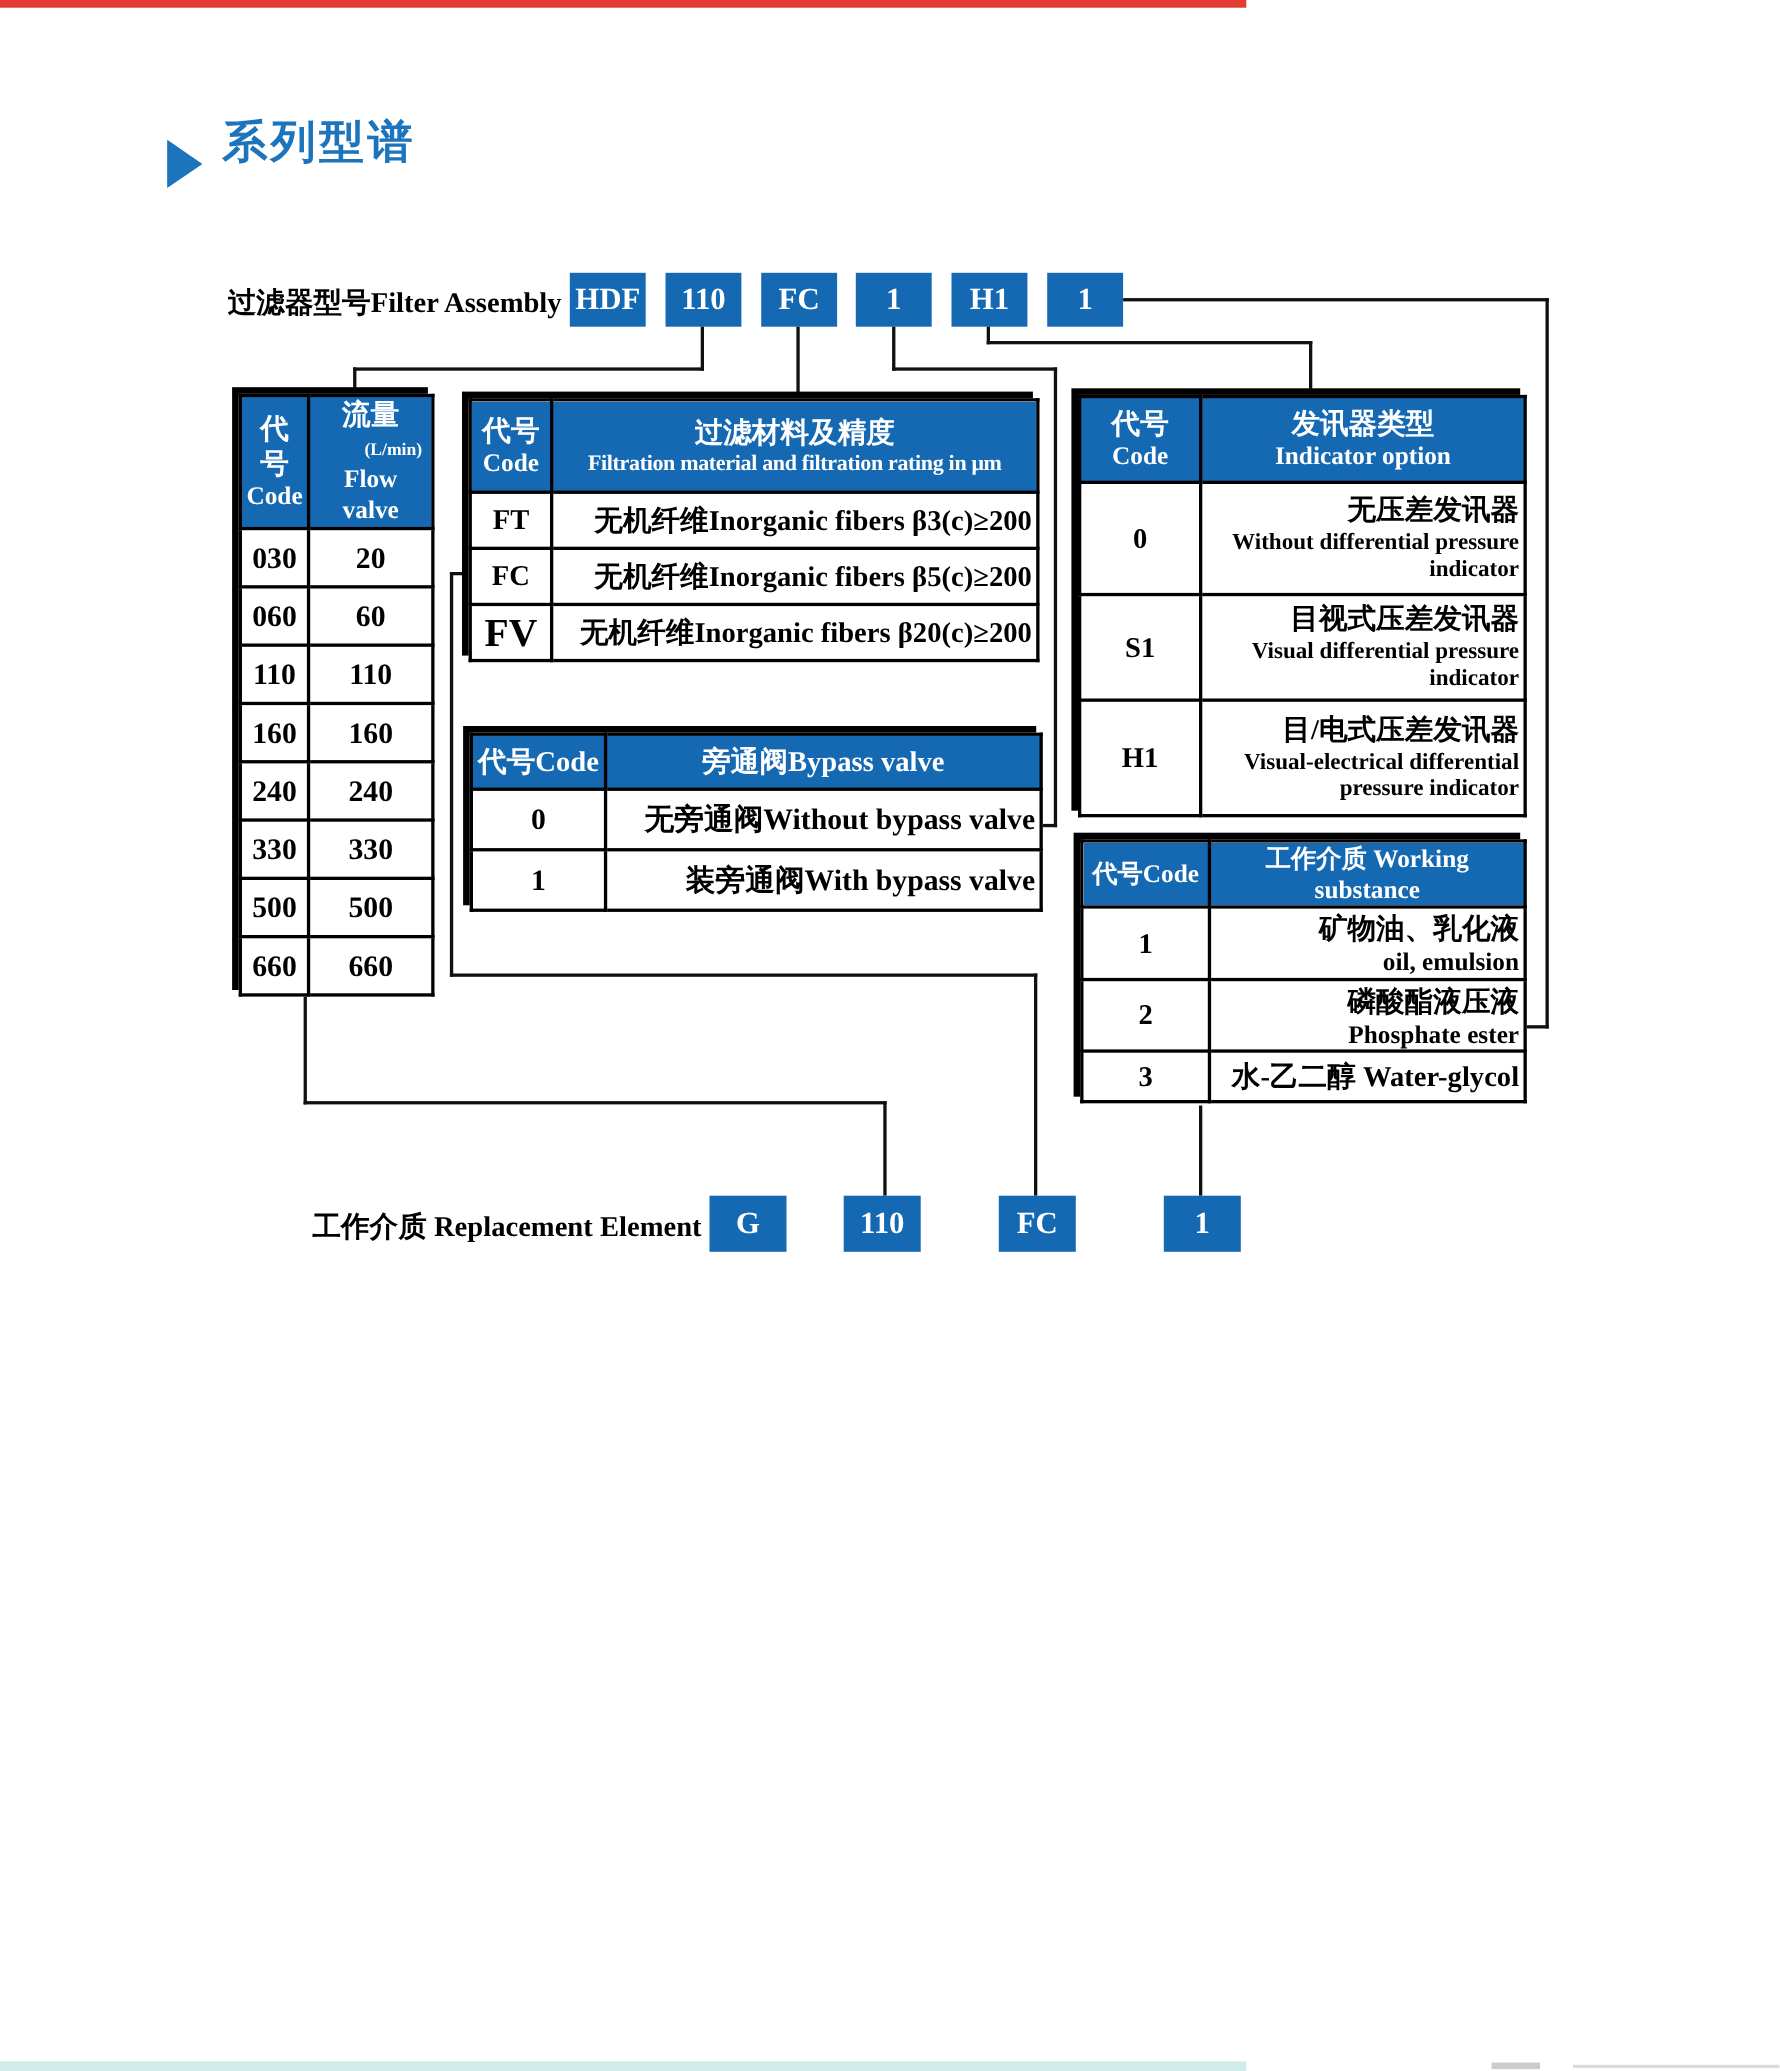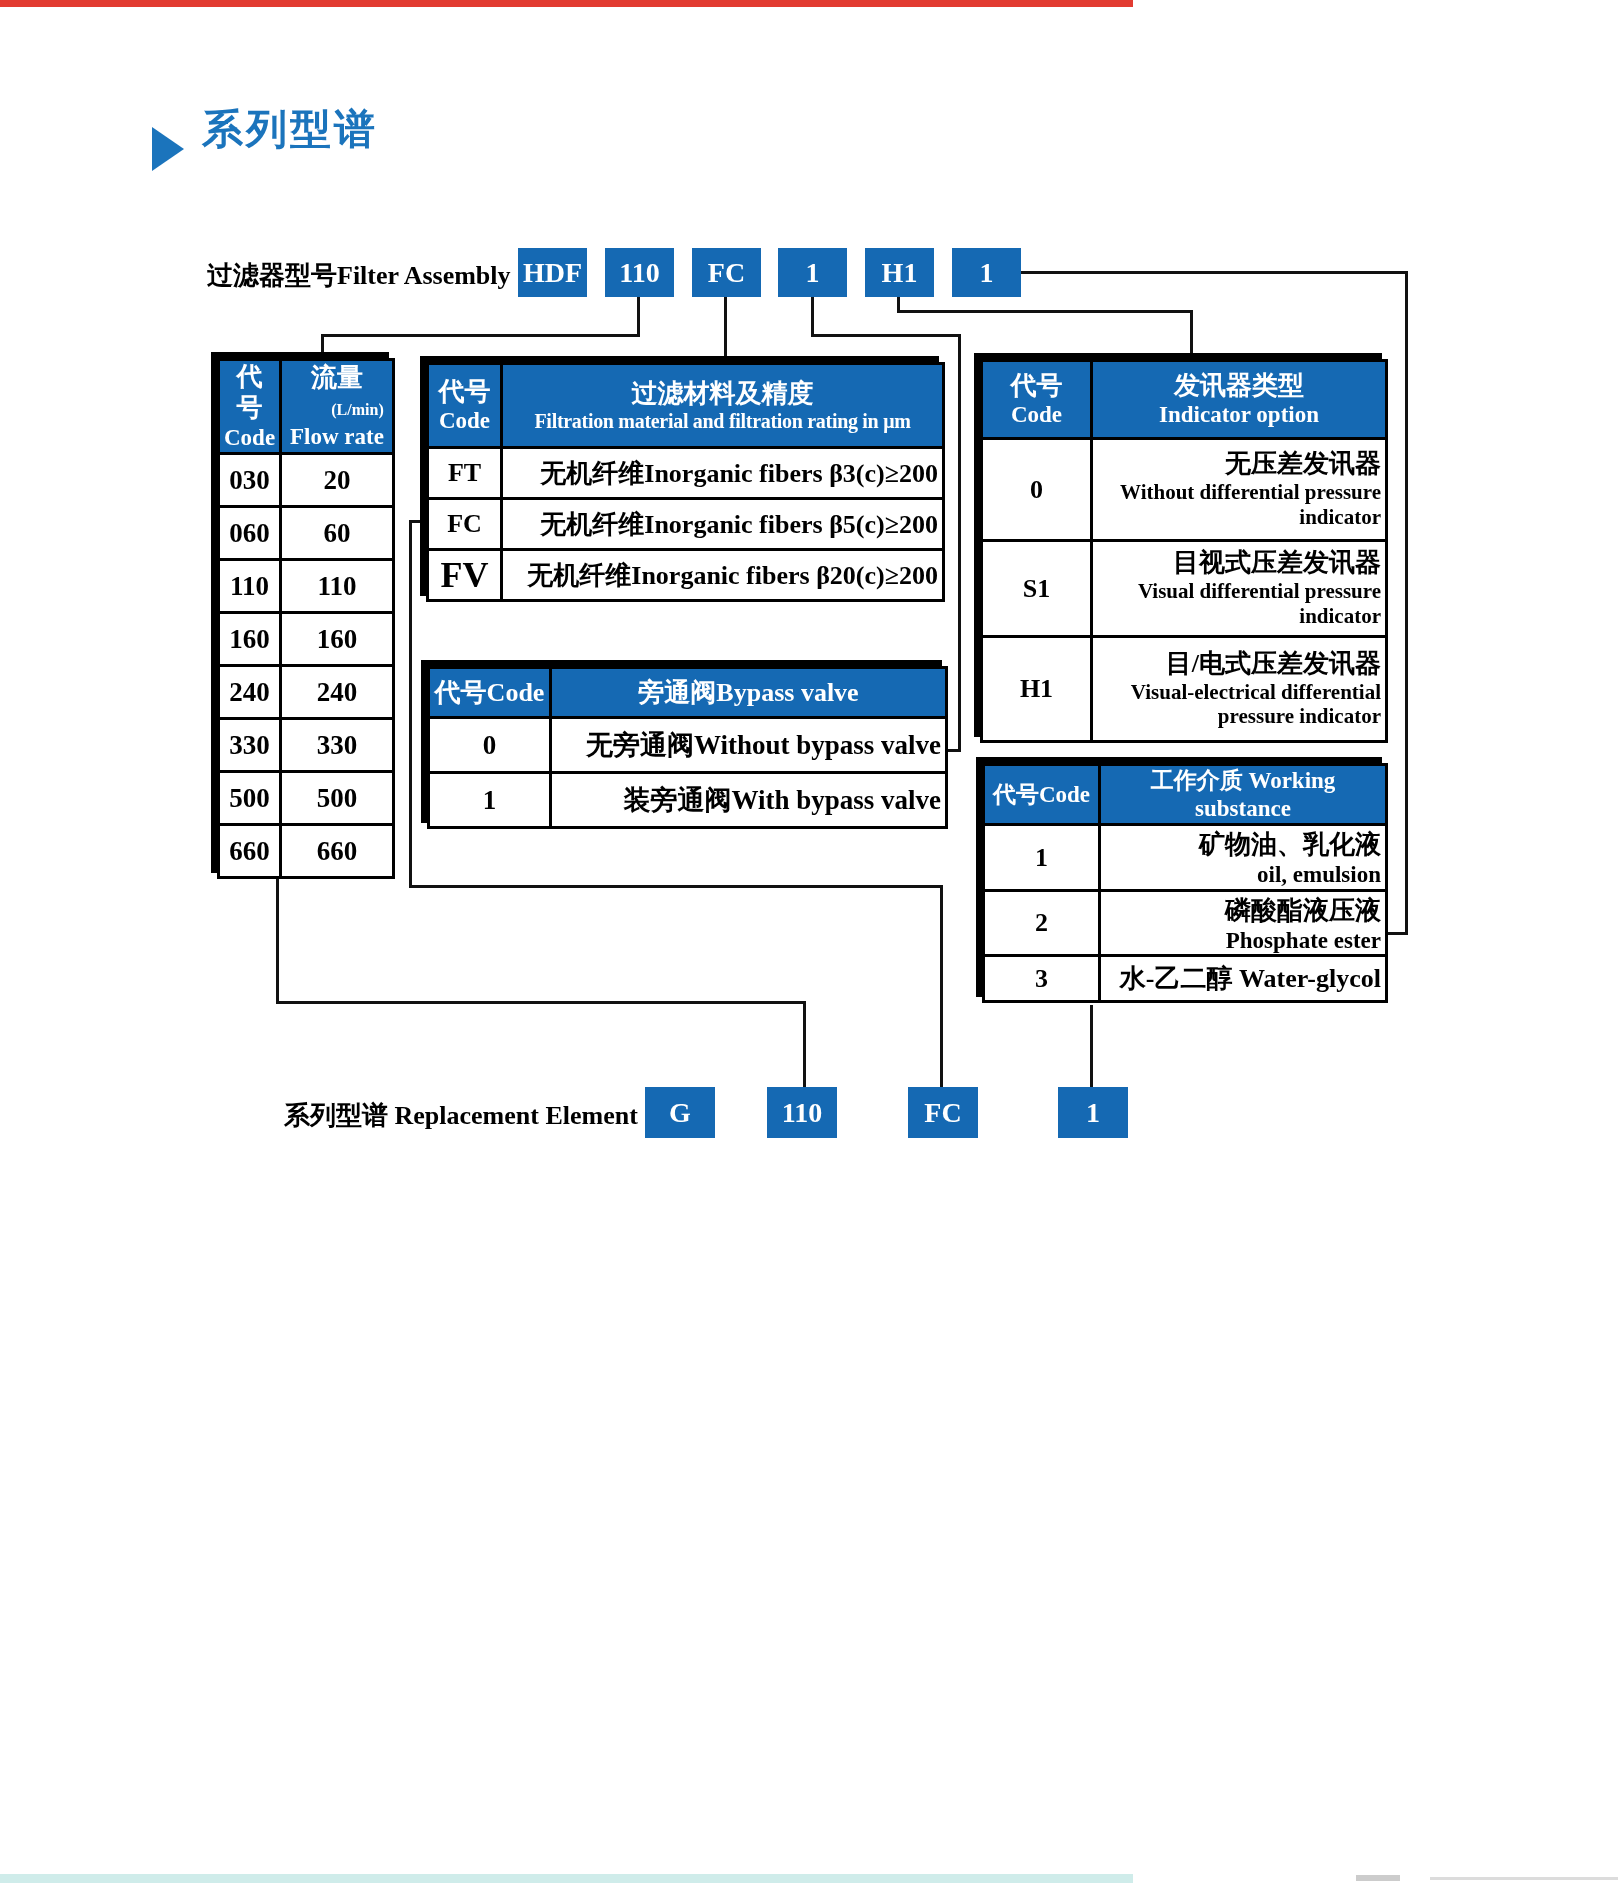--- a/index.html
+++ b/index.html
@@ -128,21 +128,21 @@
         <col>
       </colgroup>
     <thead>
       <tr style="height:80px;">
         <th>
           <span class="hdr-cn">代号</span><br>
           <span class="hdr-en">Code</span>
         </th>
         <th>
           <span class="hdr-cn">流量</span><span class="small">(L/min)</span><br>
-          <span class="hdr-en">Flow rate</span>
+          <span class="hdr-en">Flow valve</span>
         </th>
       </tr>
     </thead>
     <tbody>
       <tr>
           <td class="c">030</td>
           <td class="c">20</td>
         </tr>
       <tr>
           <td class="c">060</td>
@@ -301,21 +301,21 @@
       </tr>
       <tr style="height:46px;">
         <td class="c" style="font-size:26px;">3</td>
         <td class="d">
           <div class="desc-cn">水-乙二醇 Water-glycol</div>
         </td>
       </tr>
     </tbody>
   </table>
 
-  <div class="row-label element-label">系列型谱 Replacement Element</div>
+  <div class="row-label element-label">工作介质 Replacement Element</div>
   <div class="code-box ebox" style="left:645px;">G</div>
   <div class="code-box ebox" style="left:767px;">110</div>
   <div class="code-box ebox" style="left:908px;">FC</div>
   <div class="code-box ebox" style="left:1058px;">1</div>
 
   <div class="bottom-bar"></div>
   <div class="bottom-line"></div>
   <div class="footer-smudge"></div>
 
 </div>

